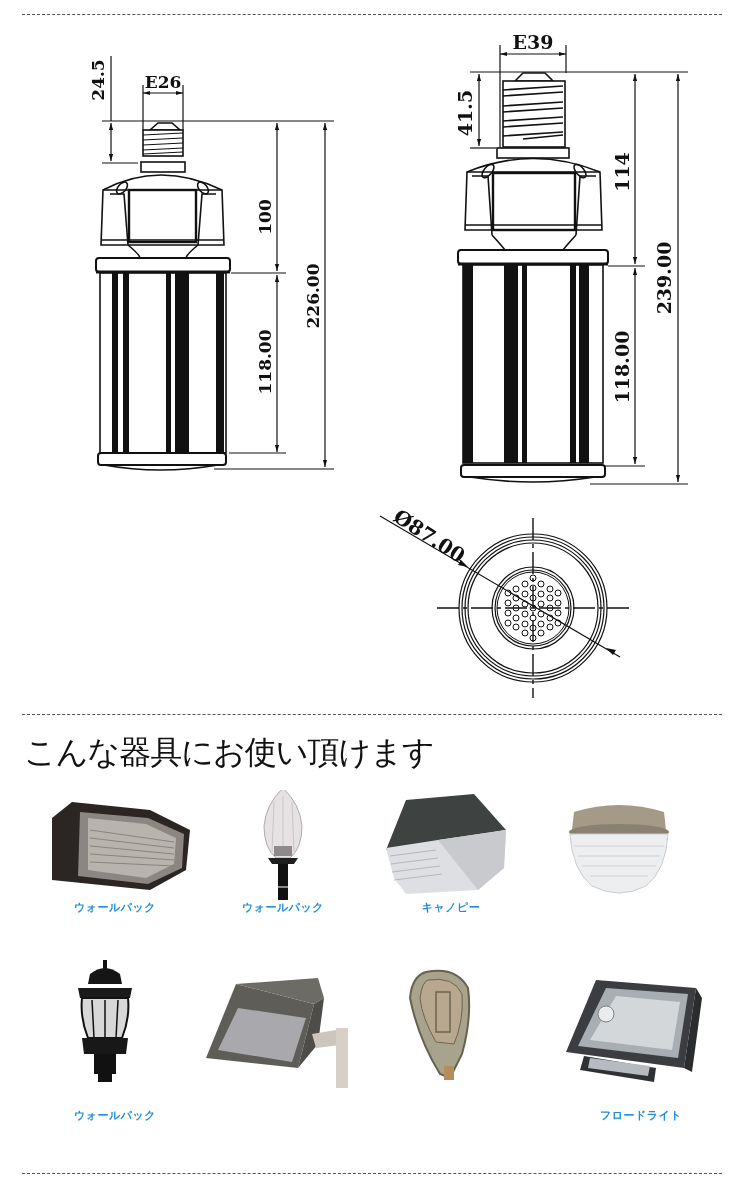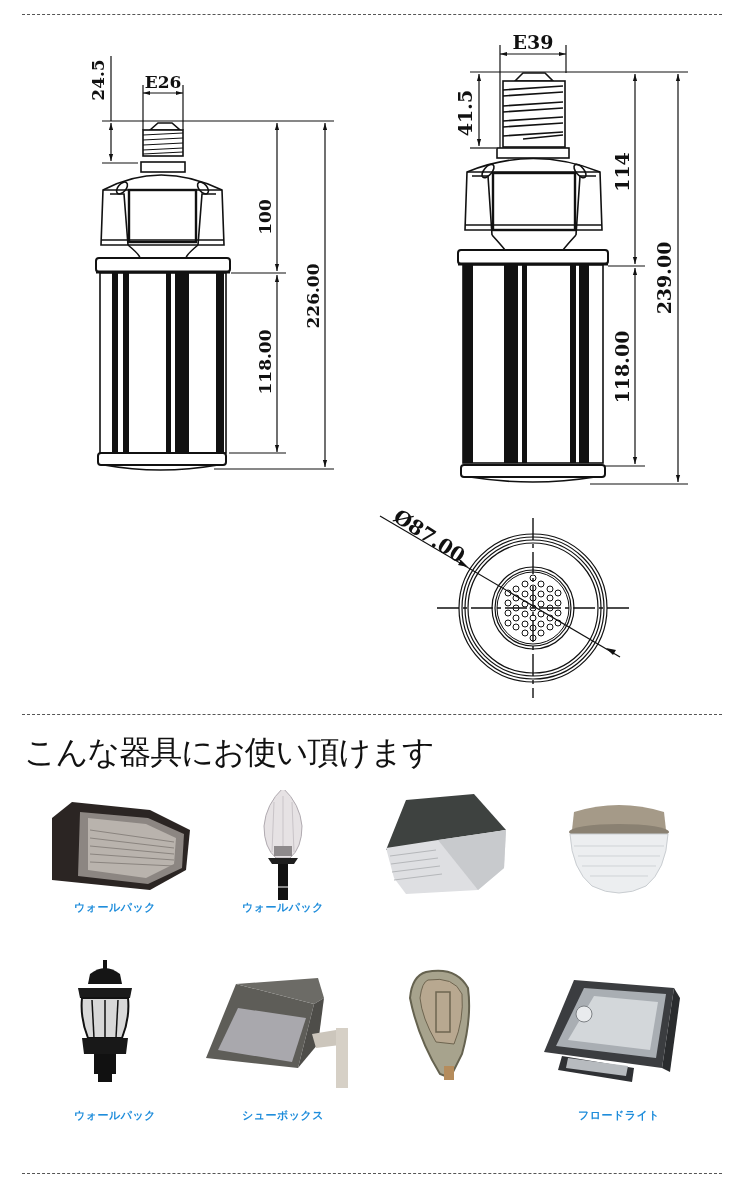--- a/index.html
+++ b/index.html
@@ -254,20 +254,21 @@
       <path d="M20,58 L72,50 L140,40 L138,78 L112,100 L40,104 L28,88 Z" fill="#dedfe2"></path>
       <path d="M72,50 L140,40 L138,78 L112,100 Z" fill="#c8cacd"></path>
       <g stroke="#b5b7ba" stroke-width="1">
           <line x1="24" y1="66" x2="70" y2="60"></line>
           <line x1="25" y1="74" x2="72" y2="68"></line>
           <line x1="26" y1="82" x2="74" y2="76"></line>
           <line x1="28" y1="90" x2="76" y2="84"></line>
         </g>
     </svg>
   </div>
+  <div class="label">キャノピー</div>
 </div>
 
 <div class="fixture" style="left:534px; top:790px;">
   <div class="pic">
     <svg width="170" height="110" viewBox="0 0 170 110">
       <path d="M40,22 Q85,8 130,22 L132,40 L38,40 Z" fill="#a59a88"></path>
       <ellipse cx="85" cy="42" rx="50" ry="8" fill="#8a8172"></ellipse>
       <path d="M36,44 L134,44 Q132,80 112,96 Q85,110 58,96 Q38,80 36,44 Z" fill="#eceef0" stroke="#c9cdd1"></path>
       <g stroke="#cfd3d6" stroke-width="1">
           <line x1="40" y1="56" x2="130" y2="56"></line>
@@ -303,35 +304,34 @@
   <div class="pic" style="height:150px;">
     <svg width="170" height="150" viewBox="0 0 170 150">
       <path d="M38,26 L116,46 L100,110 L8,100 Z" fill="#5e5d58"></path>
       <path d="M38,26 L120,20 L126,40 L116,46 Z" fill="#6c6b66"></path>
       <path d="M116,46 L126,40 L120,86 L100,110 Z" fill="#4e4d49"></path>
       <path d="M20,92 L40,50 L108,60 L94,104 Z" fill="#a9a8ad"></path>
       <path d="M114,76 L150,70 L150,86 L118,90 Z" fill="#ccc6bc"></path>
       <rect x="138" y="70" width="12" height="60" fill="#d6d0c6"></rect>
     </svg>
   </div>
-  <div class="label">シューボックス</div>
 </div>
 
 <div class="fixture" style="left:366px; top:958px;">
   <div class="pic" style="height:150px;">
     <svg width="170" height="150" viewBox="0 0 170 150">
       <path d="M60,14 Q90,8 102,30 Q106,60 96,96 L84,120 L74,116 Q52,80 44,40 Q46,18 60,14 Z" fill="#a7a38d" stroke="#65624f" stroke-width="2"></path>
       <path d="M62,22 Q88,18 96,36 Q98,62 88,86 L70,84 Q56,60 54,40 Q56,24 62,22 Z" fill="#b8a890" stroke="#6e6550"></path>
       <rect x="70" y="34" width="14" height="40" fill="none" stroke="#6e6550" stroke-width="1.5"></rect>
       <rect x="78" y="108" width="10" height="14" fill="#b58c5c"></rect>
     </svg>
   </div>
 </div>
 
-<div class="fixture" style="left:534px; top:958px;">
+<div class="fixture" style="left:556px; top:958px;">
   <div class="pic" style="height:150px;">
     <svg width="170" height="150" viewBox="0 0 170 150">
       <path d="M40,22 L140,30 L128,110 L10,94 Z" fill="#3b3d40"></path>
       <path d="M50,30 L132,36 L122,100 L22,88 Z" fill="#a9aeb3"></path>
       <path d="M60,38 L124,44 L116,92 L34,82 Z" fill="#d3d7da"></path>
       <circle cx="50" cy="56" r="8" fill="#e9ebed" stroke="#7c8084"></circle>
       <path d="M128,110 L140,30 L146,40 L136,114 Z" fill="#2a2c2e"></path>
       <path d="M28,98 L100,110 L98,124 L24,112 Z" fill="#2f3134"></path>
       <path d="M34,100 L94,108 L92,118 L32,110 Z" fill="#b7bbbf"></path>
     </svg>

